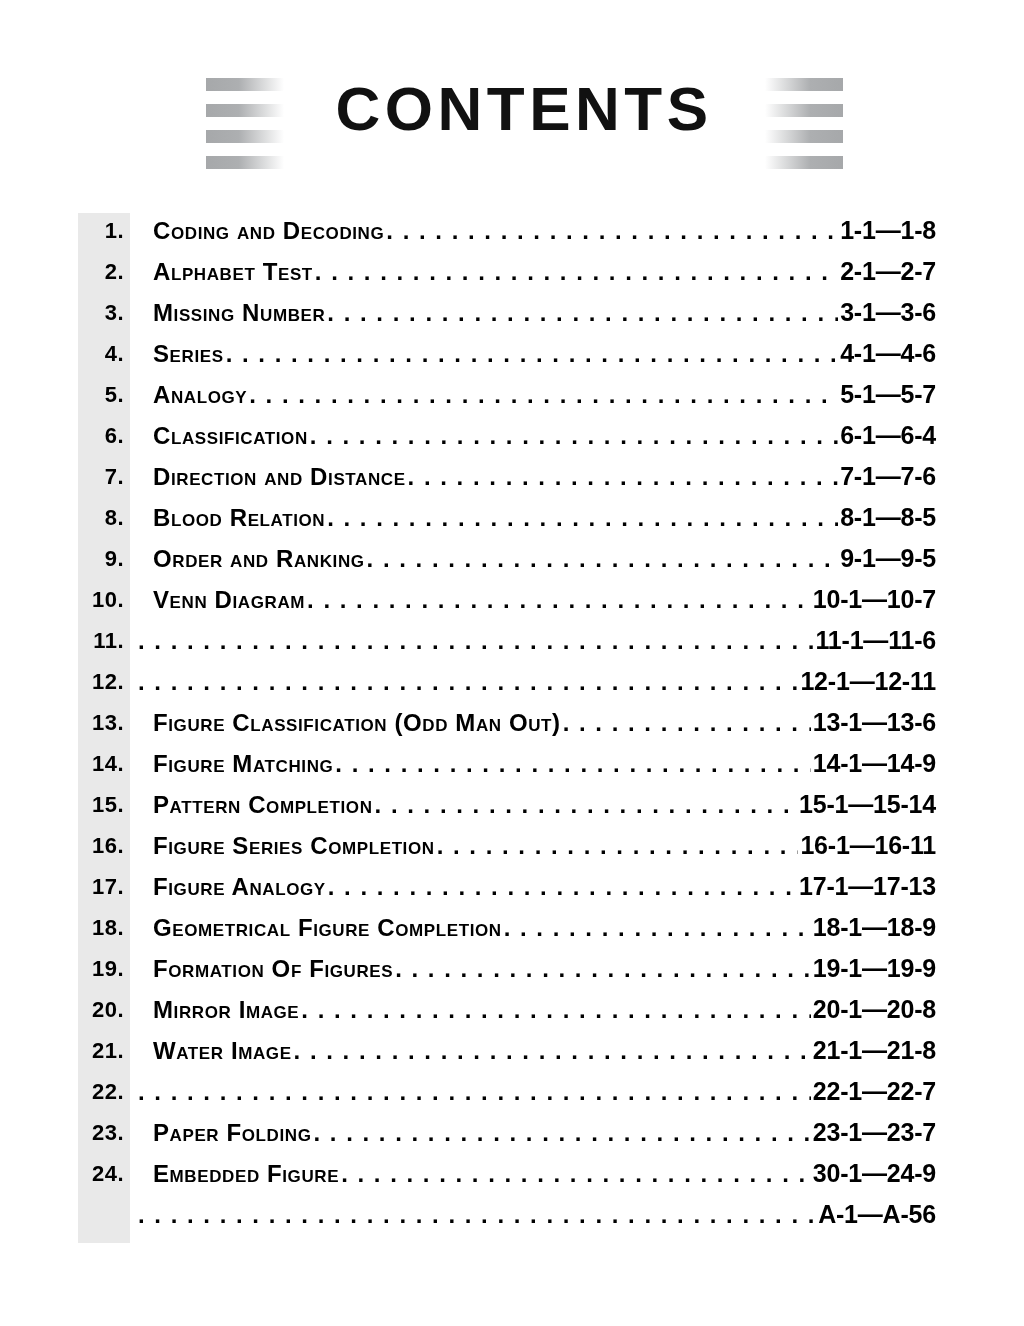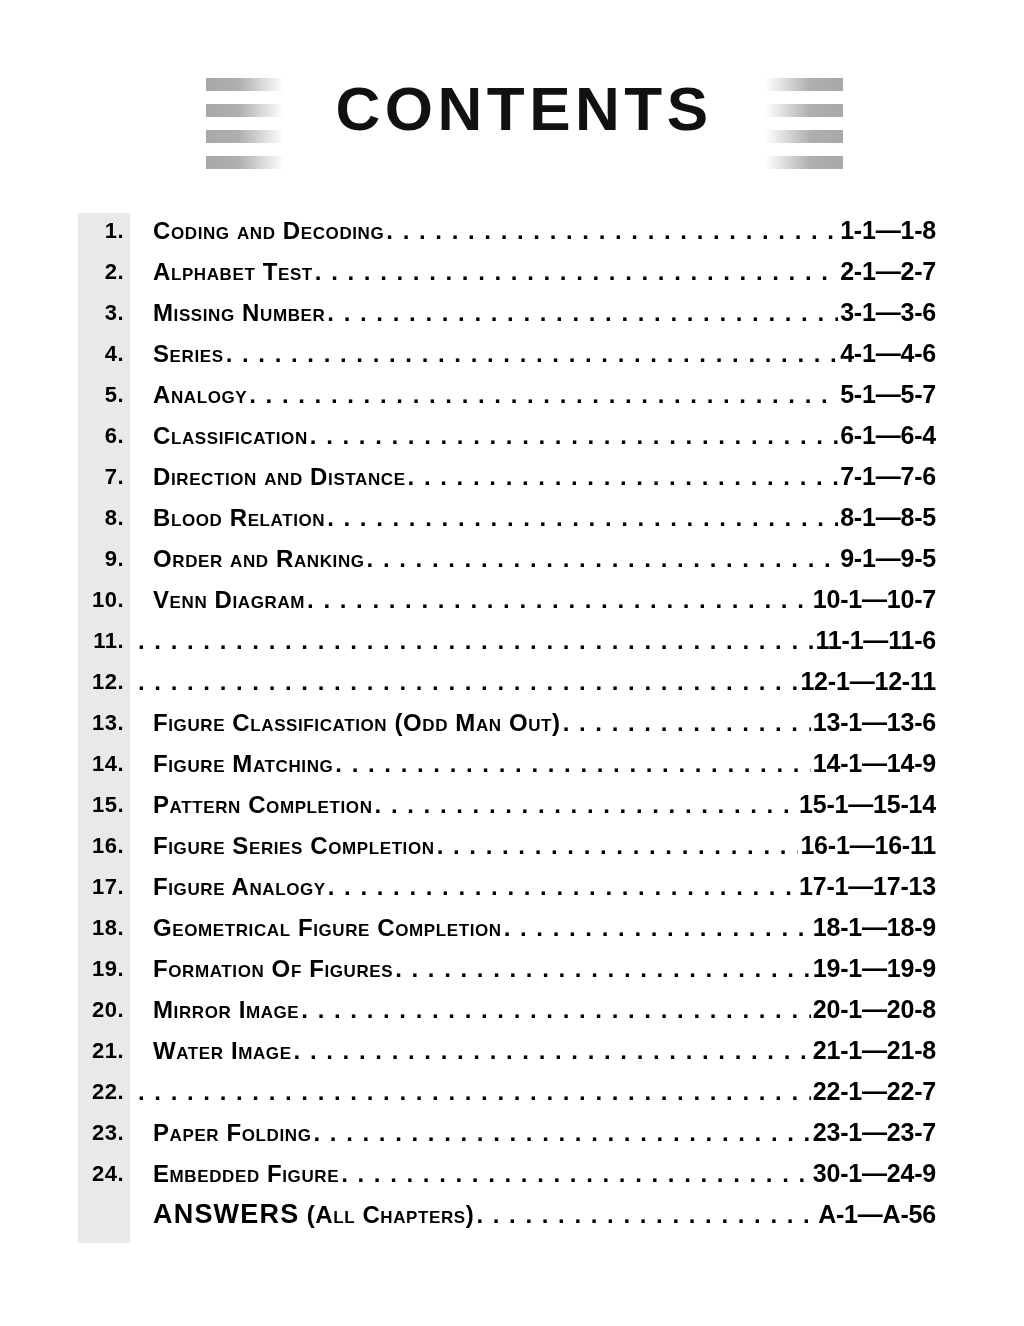--- a/index.html
+++ b/index.html
@@ -311,20 +311,19 @@
           <div class="pages">23-1—23-7</div>
         </div>
         <div class="row">
           <div class="num">24.</div>
           <div class="titlecell">Embedded Figure</div>
           <div class="leader">. . . . . . . . . . . . . . . . . . . . . . . . . . . . . . . . . . . . . . . . . . . . . . . . . . . . . . . . . . . . . . . . . . . . . . . . . . . . . . . . . . . . . . . . . . . . . . . . . . . . . . . . . . . . . . . . . . . . . . . </div>
           <div class="pages">30-1—24-9</div>
         </div>
         <div class="row answers">
           <div class="num"></div>
-          <div class="titlecell"><span class="big">ANSWERS</span><span class="sc"> (All Chapters)</span></div>
           <div class="leader">. . . . . . . . . . . . . . . . . . . . . . . . . . . . . . . . . . . . . . . . . . . . . . . . . . . . . . . . . . . . . . . . . . . . . . . . . . . . . . . . . . . . . . . . . . . . . . . . . . . . . . . . . . . . . . . . . . . . . . . </div>
           <div class="pages">A-1—A-56</div>
         </div>
       </div>
   </div>
 
 </div>
 
 </body></html>

